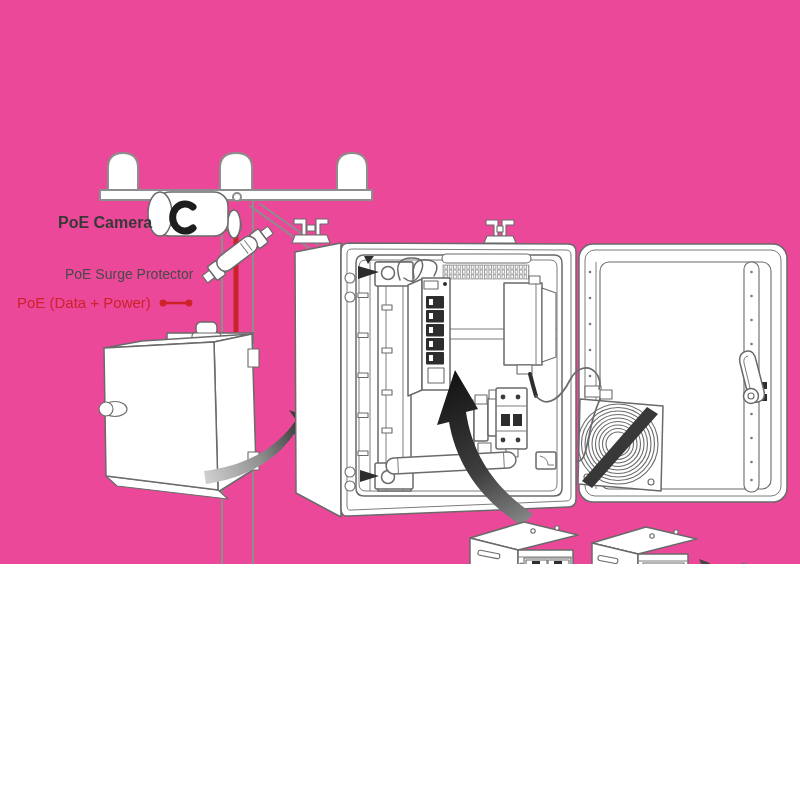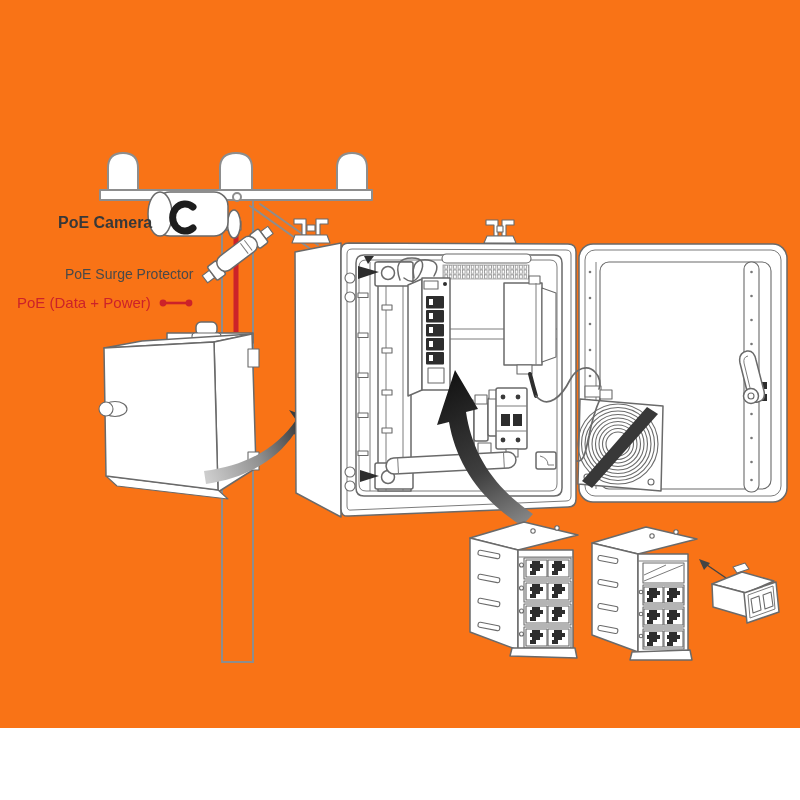--- a/index.html
+++ b/index.html
@@ -1,16 +1,16 @@
 <!DOCTYPE html>
 <html><head>
 <meta charset="utf-8">
 <style>
   html,body{margin:0;padding:0;background:#ffffff;}
-  .stage{position:relative;width:800px;height:728px;background:#f97316;overflow:hidden;
+  .stage{position:relative;width:800px;height:564px;background:#ec4899;overflow:hidden;
          font-family:"Liberation Sans",sans-serif;}
   svg{position:absolute;left:0;top:0;}
   .ln  {fill:none;stroke:#6a6a6a;stroke-width:1.5;stroke-linejoin:round;stroke-linecap:round;}
   .thin{fill:none;stroke:#7c7c7c;stroke-width:1;stroke-linejoin:round;}
   .shp {fill:#ffffff;stroke:#6a6a6a;stroke-width:1.5;stroke-linejoin:round;}
   .shp2{fill:#ffffff;stroke:#6a6a6a;stroke-width:1.1;stroke-linejoin:round;}
   .pole{fill:#ffffff;stroke:#8d8d8d;stroke-width:2;stroke-linejoin:round;}
   .poleln{fill:none;stroke:#8d8d8d;stroke-width:2;stroke-linecap:round;}
   .dk  {fill:#2d2d2d;stroke:none;}
   .lbl-bold{font-family:"Liberation Sans",sans-serif;font-weight:bold;font-size:16px;fill:#383838;}

